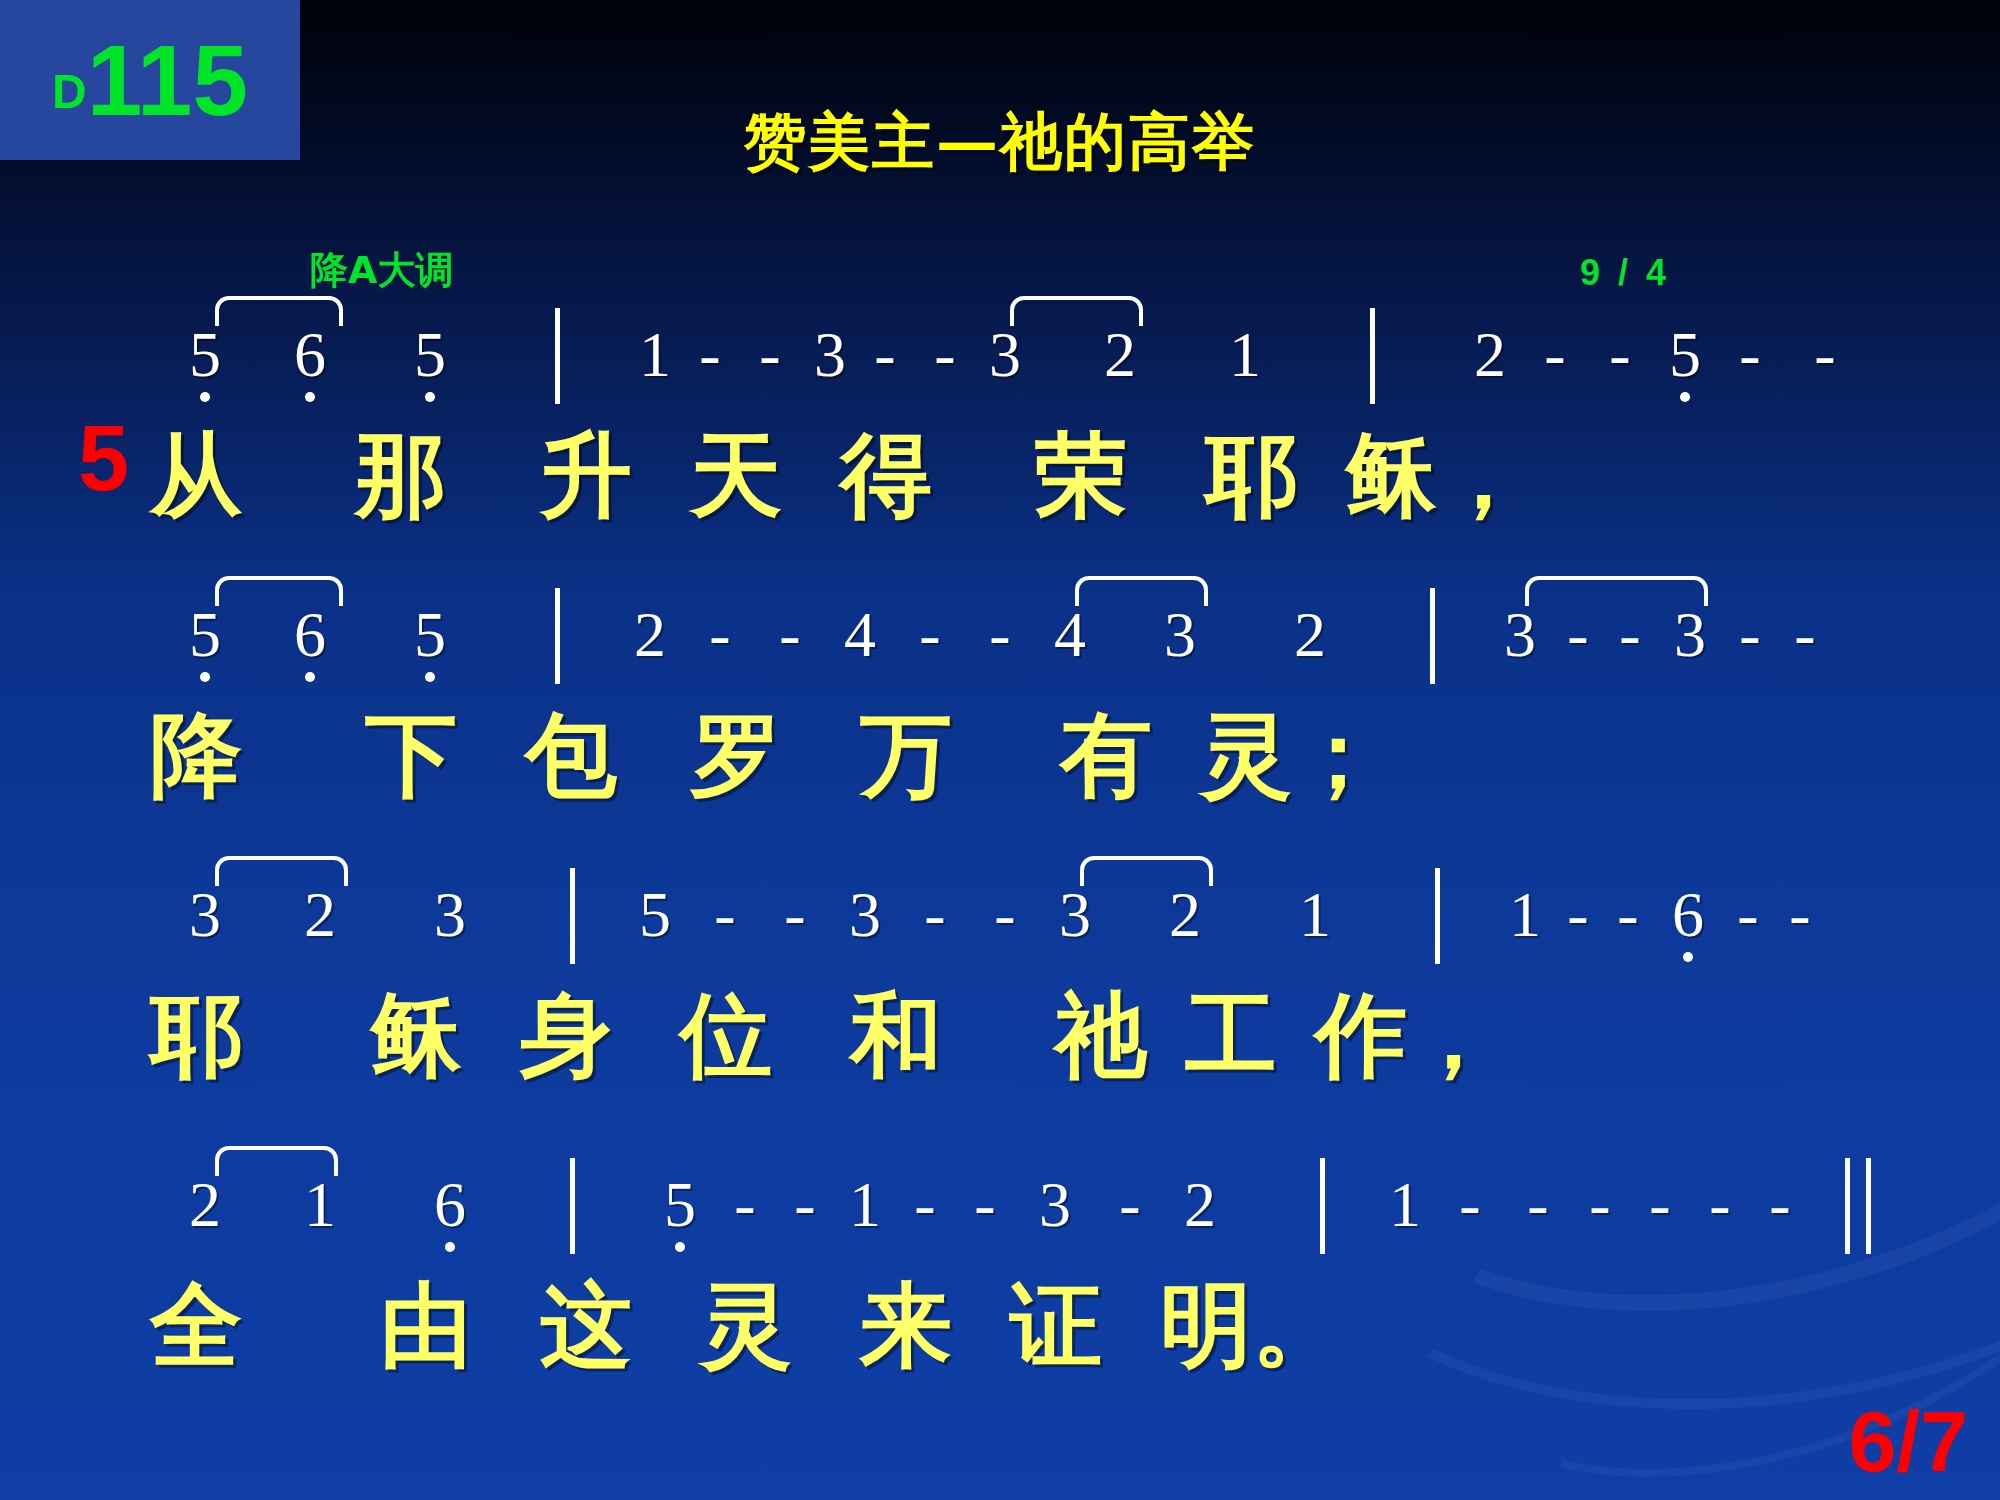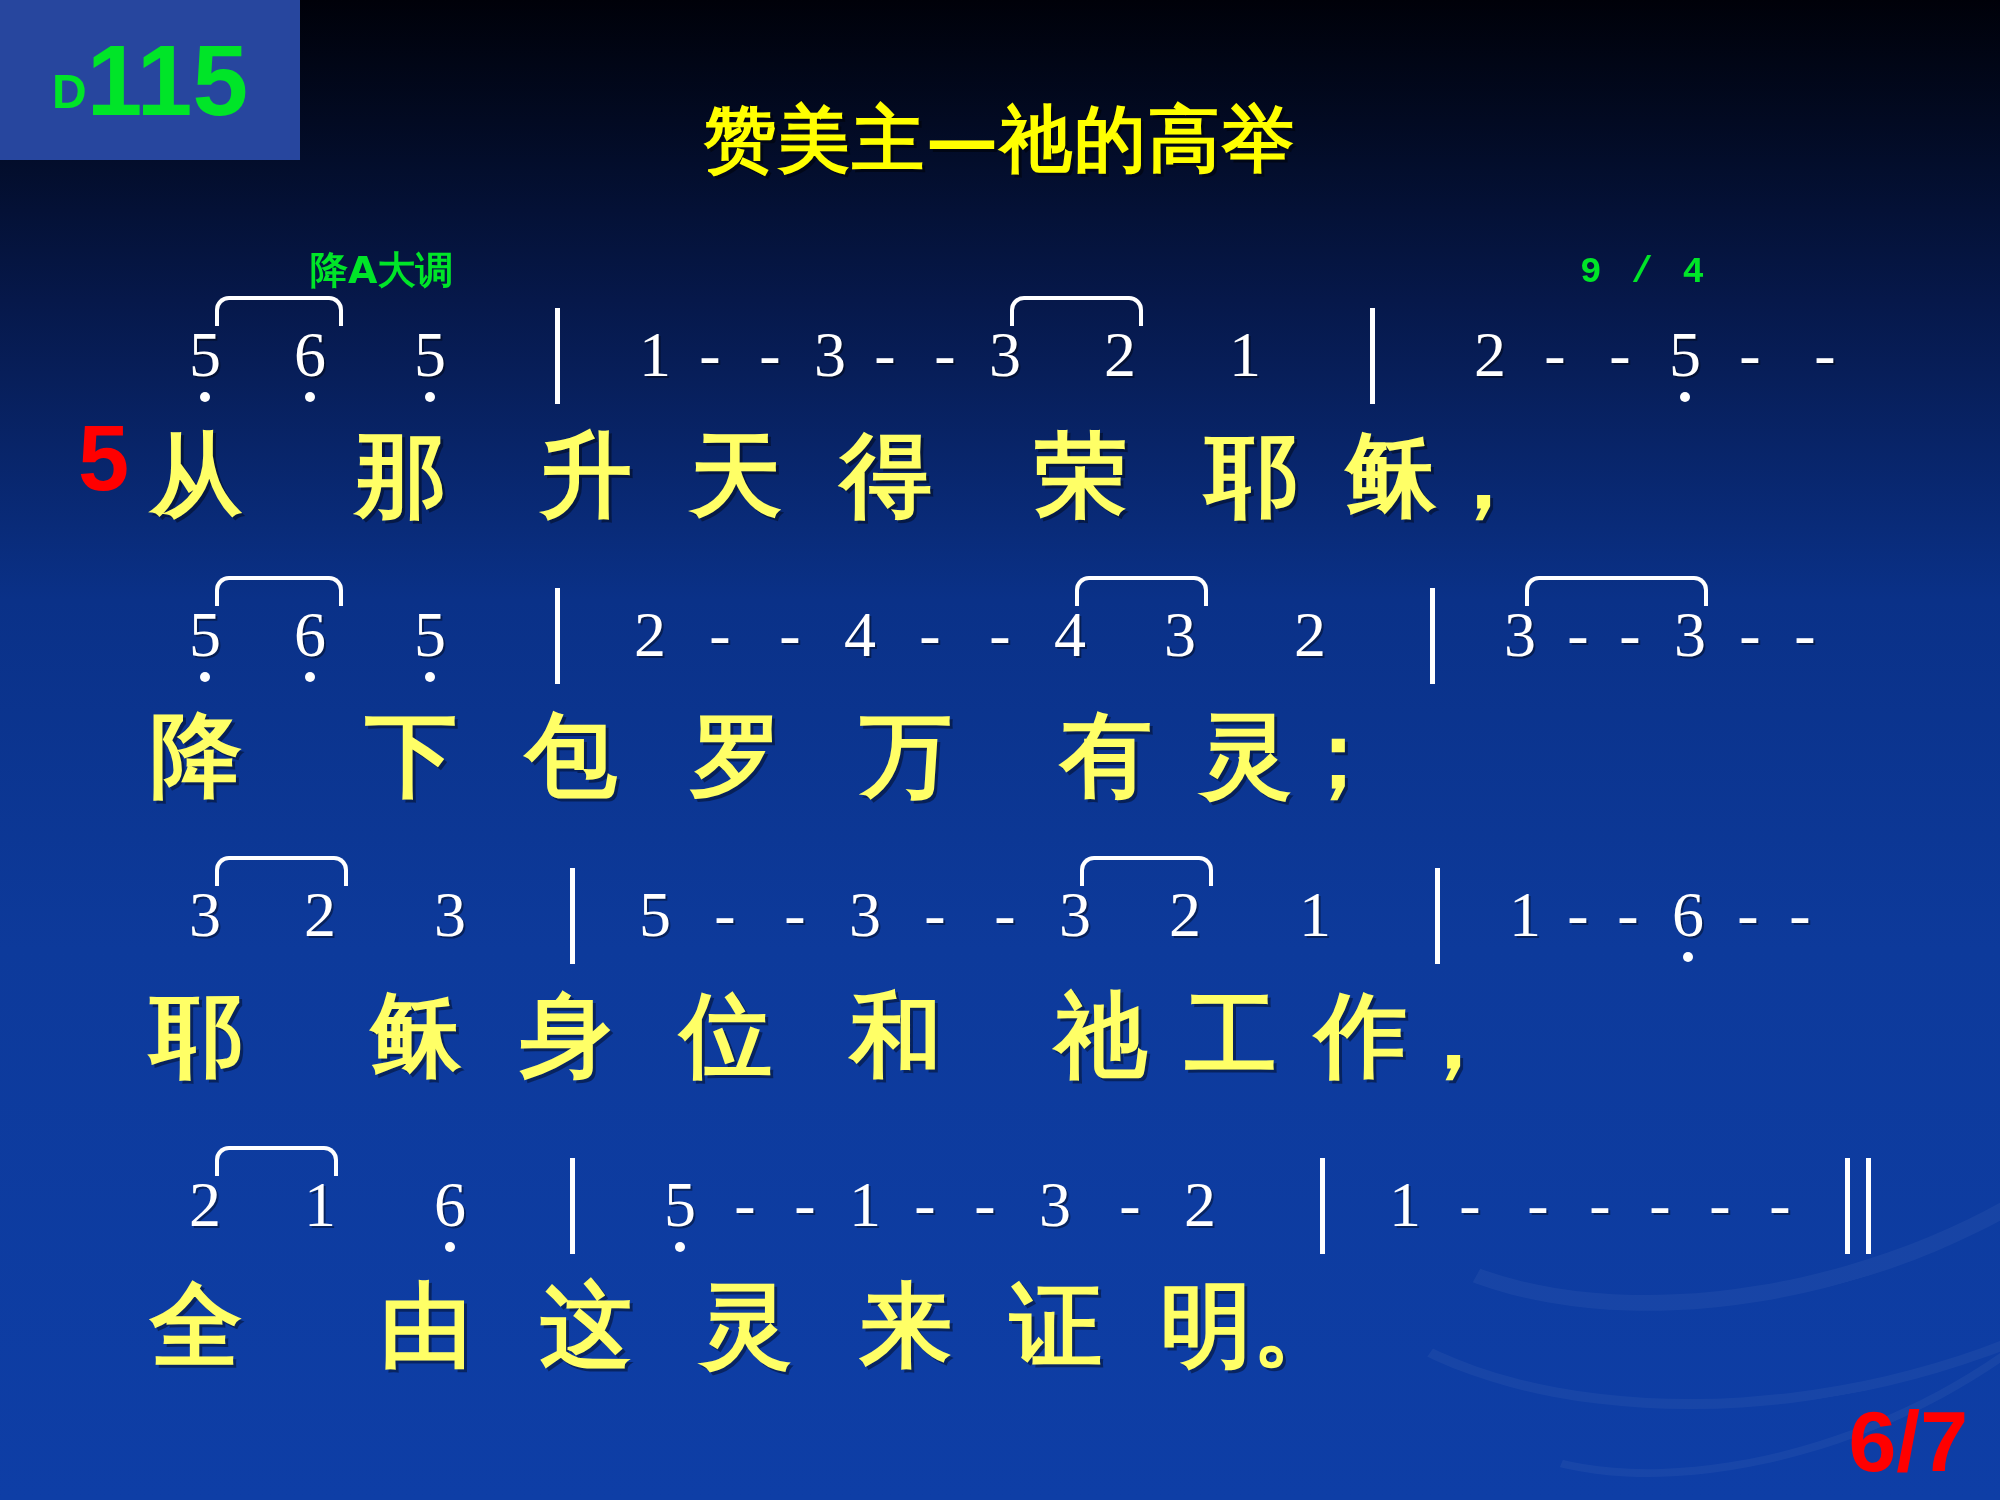--- a/index.html
+++ b/index.html
@@ -63,26 +63,26 @@
     font-family: "Liberation Sans", sans-serif;
     font-size: 100px;
     font-weight: 700;
     line-height: 1;
   }
 
   
   #title {
     position: absolute;
     left: 0;
-    top: 92px;
+    top: 100px;
     width: 2000px;
     text-align: center;
     color: #ffff00;
     font-family: "DejaVu Serif", serif;
-    font-size: 72px;
+    font-size: 62px;
     font-weight: 700;
     letter-spacing: 2px;
     white-space: nowrap;
     text-shadow: 3px 3px 0 rgba(0,0,0,0.45);
   }
 
   
   #keysig {
     position: absolute;
     left: 310px;
@@ -91,21 +91,21 @@
     font-family: "DejaVu Sans", sans-serif;
     font-size: 38px;
     font-weight: 700;
     white-space: nowrap;
   }
   #timesig {
     position: absolute;
     left: 1580px;
     top: 252px;
     color: #00e528;
-    font-family: Liberation Mono, monospace;
+    font-family: Liberation Sans, sans-serif;
     font-size: 36px;
     font-weight: 700;
     letter-spacing: 4px;
     white-space: nowrap;
   }
 
   
   #verse-no {
     position: absolute;
     left: 78px;

